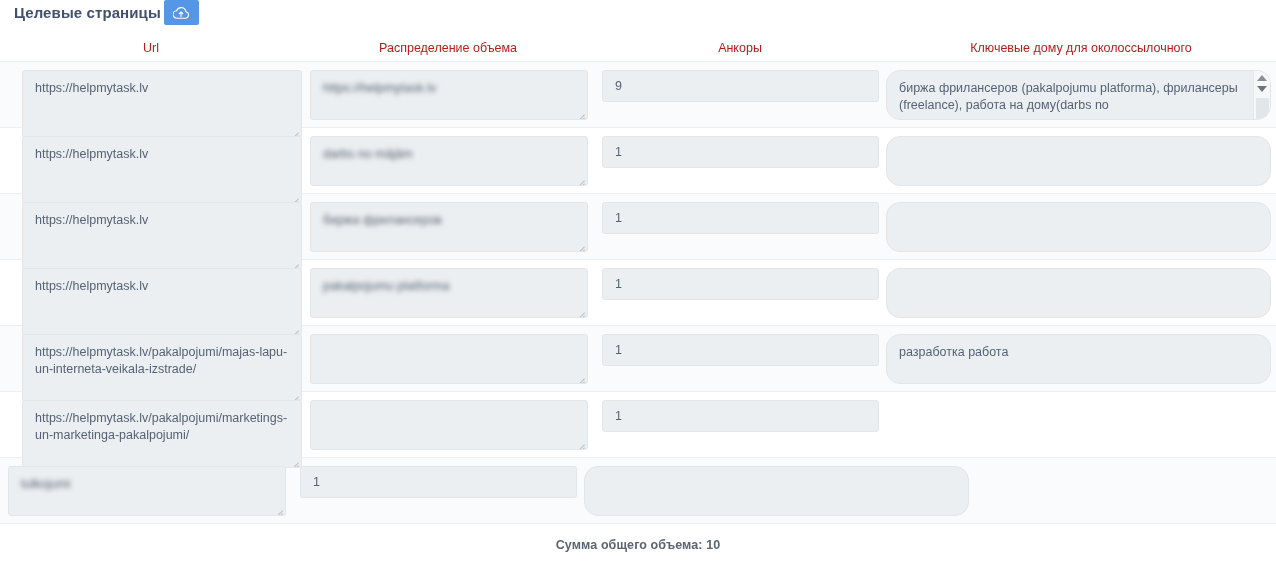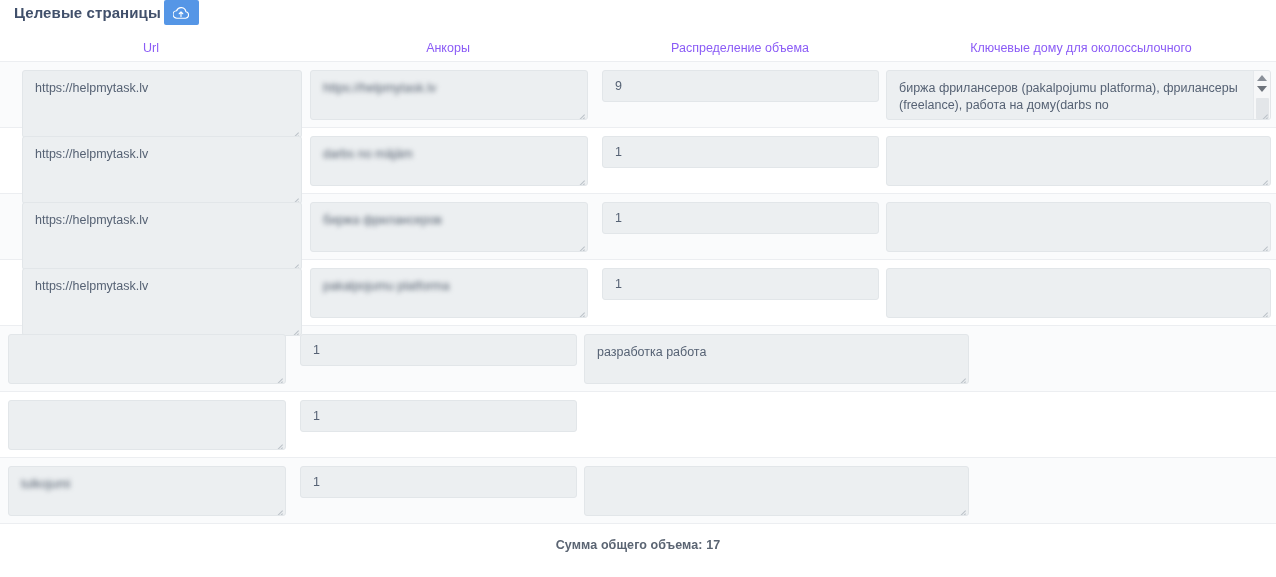--- a/index.html
+++ b/index.html
@@ -52,21 +52,21 @@
     margin-top: 9px;
     width: 1276px;
   }
   .col-head-row {
     display: flex;
     height: 26px;
     align-items: center;
   }
   .col-head {
     font-size: 12.5px;
-    color: #8b5cf6;
+    color: #b91c1c;
     text-align: center;
     white-space: nowrap;
     overflow: hidden;
   }
   .c-url   { width: 302px; }
   .c-anch  { width: 292px; }
   .c-vol   { width: 292px; }
   .c-keys  { width: 390px; }
 
   .rows { border-top: 1px solid #eceef1; }
@@ -101,21 +101,21 @@
     font-size: 12.5px;
     color: #566274;
     line-height: 17px;
     padding: 9px 10px 0 12px;
     position: relative;
     overflow: hidden;
     cursor: text;
   }
   .ta-url   { width: 280px; height: 68px; }
   .ta-anch  { width: 278px; height: 50px; }
-  .ta-keys  { width: 385px; height: 50px; }
+  .ta-keys  { width: 385px; height: 50px; border-radius: 14px; }
 
   .inp-vol {
     box-sizing: border-box;
     width: 277px;
     height: 32px;
     background: #eceff1;
     border: 1px solid #e2e6e9;
     border-radius: 3px;
     font-family: "Liberation Sans", "DejaVu Sans", sans-serif;
     font-size: 12.5px;
@@ -214,22 +214,22 @@
         <path d="M12 15.4V8.4M12 8.4l-2.7 2.7M12 8.4l2.7 2.7" fill="none" stroke="#ffffff" stroke-width="1.7" stroke-linecap="round" stroke-linejoin="round"></path>
       </svg>
     </span>
   </button>
 </div>
 
 <div class="table-wrap">
 
   <div class="col-head-row">
     <div class="col-head c-url">Url</div>
+    <div class="col-head c-vol">Распределение объема</div>
     <div class="col-head c-anch">Анкоры</div>
-    <div class="col-head c-vol">Распределение объема</div>
     <div class="col-head c-keys">Ключевые дому для околоссылочного</div>
   </div>
 
   <div class="rows" id="rows-container">
       <div class="data-row stripe">
         <div class="cell c-url">
           <div class="ta ta-url">https://helpmytask.lv<span class="grip"></span></div>
         </div>
         <div class="cell c-anch">
           <div class="ta ta-anch"><span class="blurred">https://helpmytask.lv</span><span class="grip"></span></div>
@@ -281,45 +281,51 @@
           <div class="ta ta-anch"><span class="blurred">pakalpojumu platforma</span><span class="grip"></span></div>
         </div>
         <div class="cell c-vol">
           <div class="inp-vol">1</div>
         </div>
         <div class="cell c-keys">
           <div class="ta ta-keys"><span></span><span class="grip"></span></div>
         </div>
       </div>
       <div class="data-row stripe">
+        <div class="cell c-url">
+          <div class="ta ta-url">https://helpmytask.lv/pakalpojumi/majas-lapu-un-interneta-veikala-izstrade/<span class="grip"></span></div>
+        </div>
         <div class="cell c-anch">
           <div class="ta ta-anch"><span></span><span class="grip"></span></div>
         </div>
         <div class="cell c-vol">
           <div class="inp-vol">1</div>
         </div>
         <div class="cell c-keys">
           <div class="ta ta-keys"><span>разработка работа</span><span class="grip"></span></div>
         </div>
       </div>
       <div class="data-row">
+        <div class="cell c-url">
+          <div class="ta ta-url">https://helpmytask.lv/pakalpojumi/marketings-un-marketinga-pakalpojumi/<span class="grip"></span></div>
+        </div>
         <div class="cell c-anch">
           <div class="ta ta-anch"><span></span><span class="grip"></span></div>
         </div>
         <div class="cell c-vol">
           <div class="inp-vol">1</div>
         </div>
       </div>
       <div class="data-row stripe">
         <div class="cell c-anch">
           <div class="ta ta-anch"><span class="blurred">tulkojumi</span><span class="grip"></span></div>
         </div>
         <div class="cell c-vol">
           <div class="inp-vol">1</div>
         </div>
         <div class="cell c-keys">
           <div class="ta ta-keys"><span></span><span class="grip"></span></div>
         </div>
       </div>
     </div>
 
-  <div class="footer-sum">Сумма общего объема: 17</div>
+  <div class="footer-sum">Сумма общего объема: 10</div>
 </div>
 
 </body></html>

